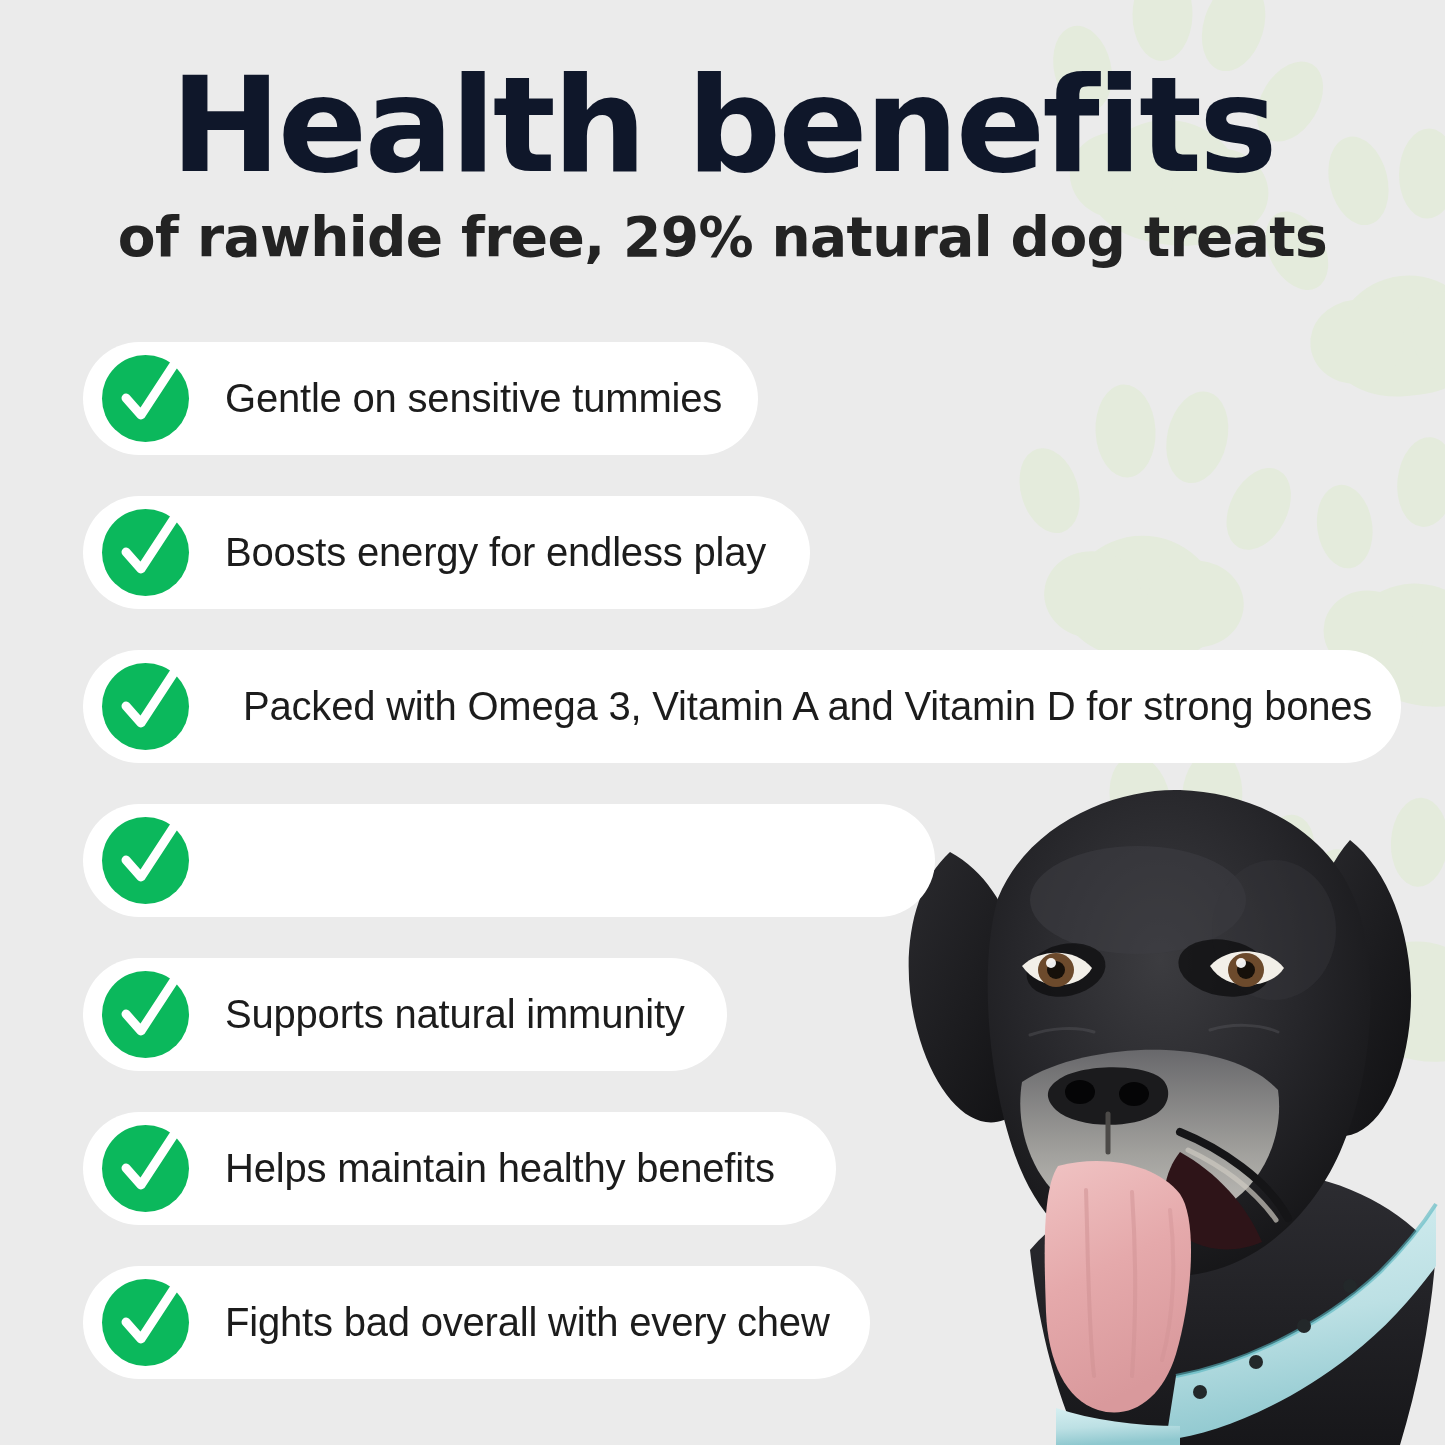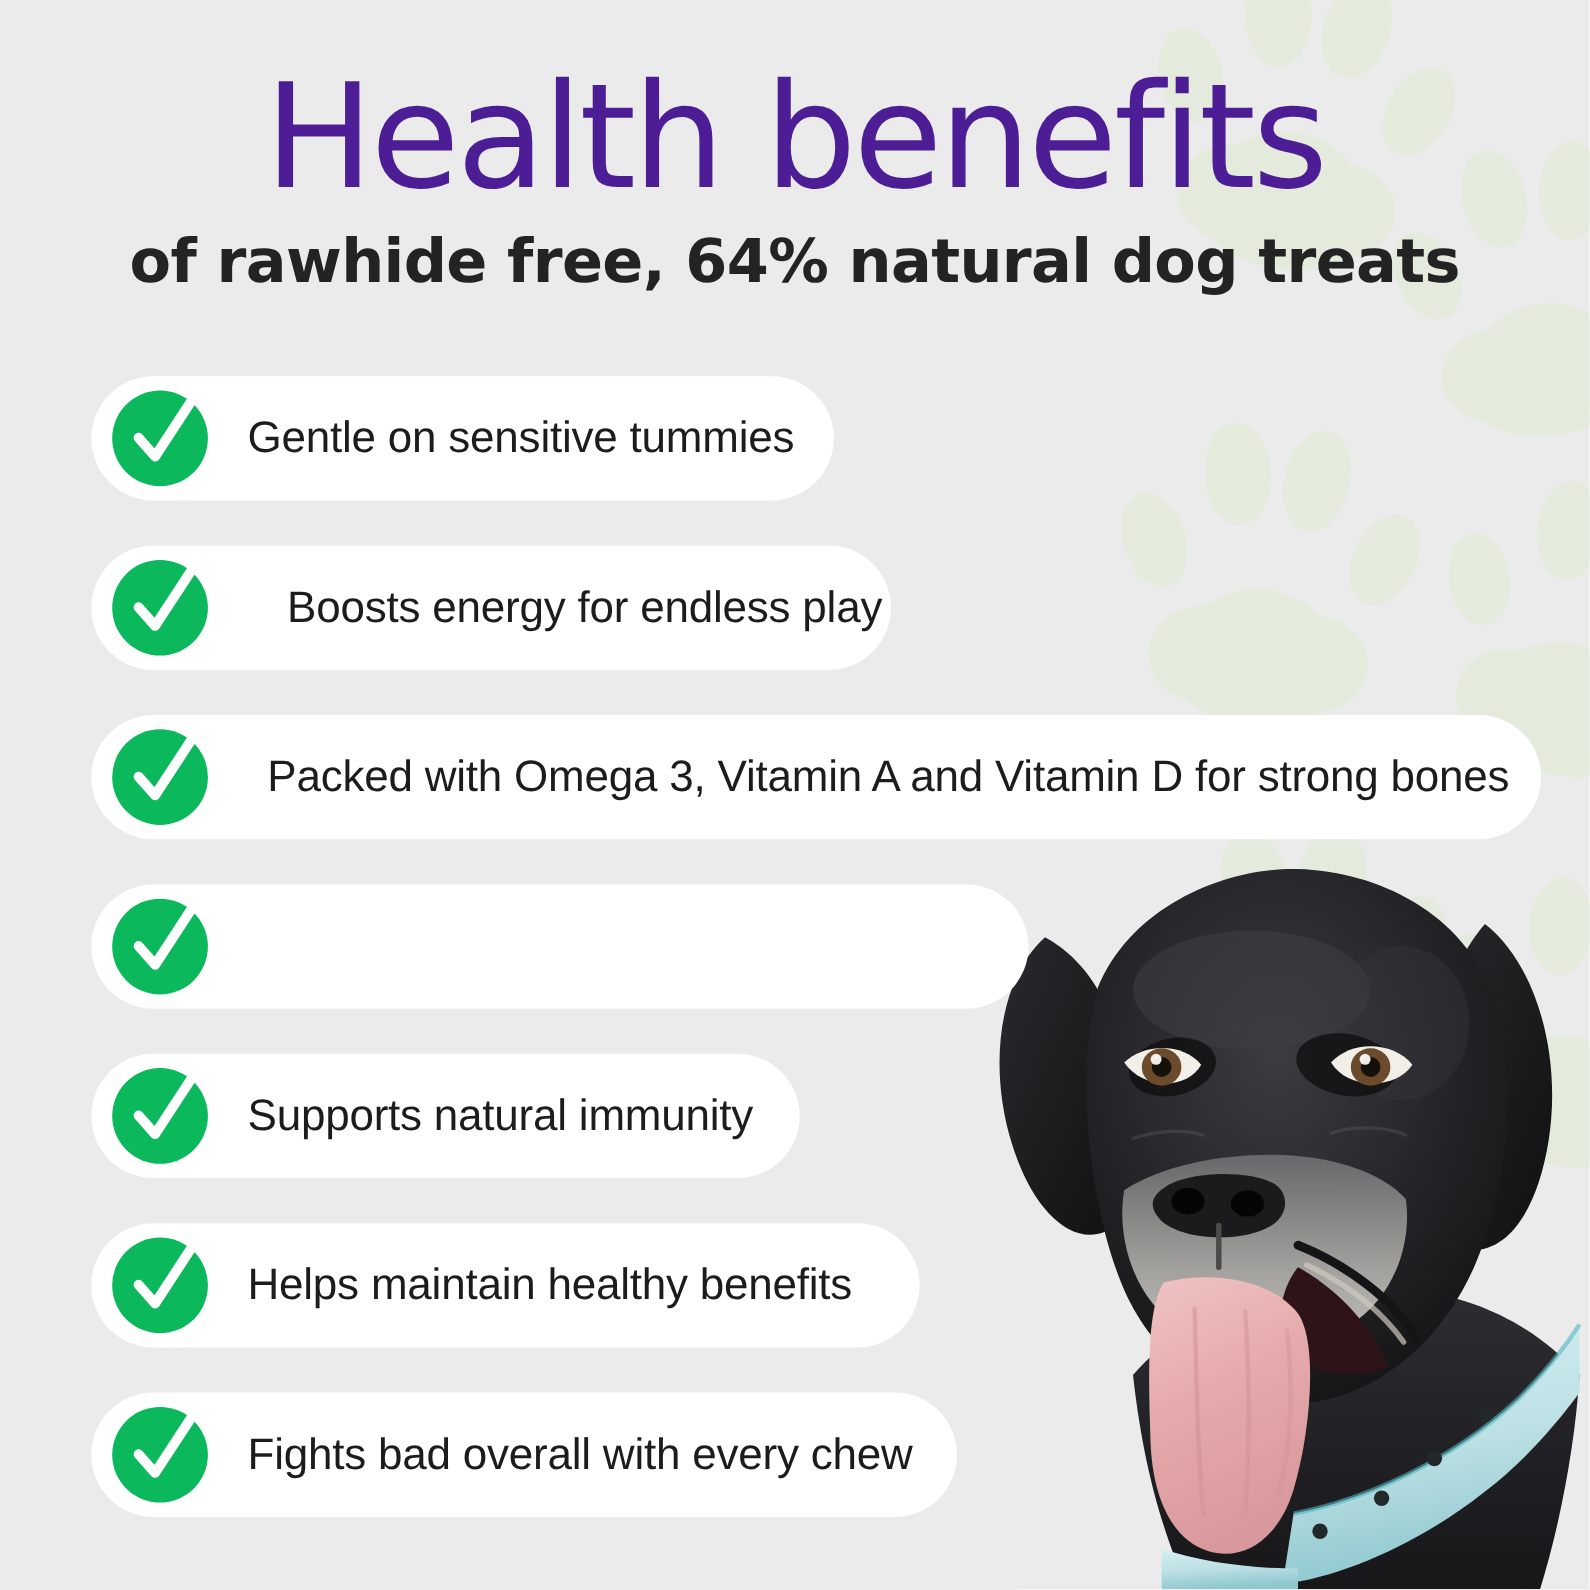--- a/index.html
+++ b/index.html
@@ -69,25 +69,25 @@
   
   .heading-block {
     position: absolute;
     left: 0;
     top: 58px;
     width: 1445px;
     text-align: center;
   }
   .title {
     font-family: "DejaVu Sans", sans-serif;
-    font-weight: 400;
+    font-weight: 700;
     font-size: 132px;
     line-height: 1.02;
     letter-spacing: -3px;
-    color: #4c1d95;
+    color: #0f172a;
     margin: 0;
     white-space: nowrap;
   }
   .subtitle {
     font-family: "DejaVu Sans", sans-serif;
     font-weight: 700;
     font-size: 55px;
     line-height: 1.05;
     letter-spacing: -0.6px;
     color: #232323;
@@ -192,21 +192,21 @@
     <div class="paw" style="left:1290px; top:790px; width:285px; height:295px; transform:rotate(11deg);">
       <div class="pad t1"></div>
         <div class="pad t2"></div>
         <div class="pad t3"></div>
         <div class="main"></div>
     </div>
   </div>
 
   <div class="heading-block">
     <h1 class="title">Health benefits</h1>
-    <h2 class="subtitle">of rawhide free, 64% natural dog treats</h2>
+    <h2 class="subtitle">of rawhide free, 29% natural dog treats</h2>
   </div>
 
   <div class="dog-photo">
     <svg viewBox="0 0 565 665" width="565" height="665" xmlns="http://www.w3.org/2000/svg">
       <defs>
         <radialGradient id="headShade" cx="45%" cy="35%" r="70%">
           <stop offset="0%" stop-color="#3c3c40"></stop>
           <stop offset="55%" stop-color="#26262a"></stop>
           <stop offset="100%" stop-color="#141416"></stop>
         </radialGradient>
@@ -294,21 +294,21 @@
 
     <div class="pill" style="width:675px;">
       <span class="check-badge">
         <svg viewBox="0 0 96 96" xmlns="http://www.w3.org/2000/svg">
           <path d="M26 50 L41 67 L75 15" fill="none" stroke="#ffffff" stroke-width="9" stroke-linecap="round" stroke-linejoin="round"></path>
         </svg>
       </span>
       <span class="pill-label">Gentle on sensitive tummies</span>
     </div>
 
-    <div class="pill" style="width:727px;gap:36px;">
+    <div class="pill" style="width:727px;">
       <span class="check-badge">
         <svg viewBox="0 0 96 96" xmlns="http://www.w3.org/2000/svg">
           <path d="M26 50 L41 67 L75 15" fill="none" stroke="#ffffff" stroke-width="9" stroke-linecap="round" stroke-linejoin="round"></path>
         </svg>
       </span>
       <span class="pill-label">Boosts energy for endless play</span>
     </div>
 
     <div class="pill" style="width:1318px;gap:18px;">
       <span class="check-badge">

